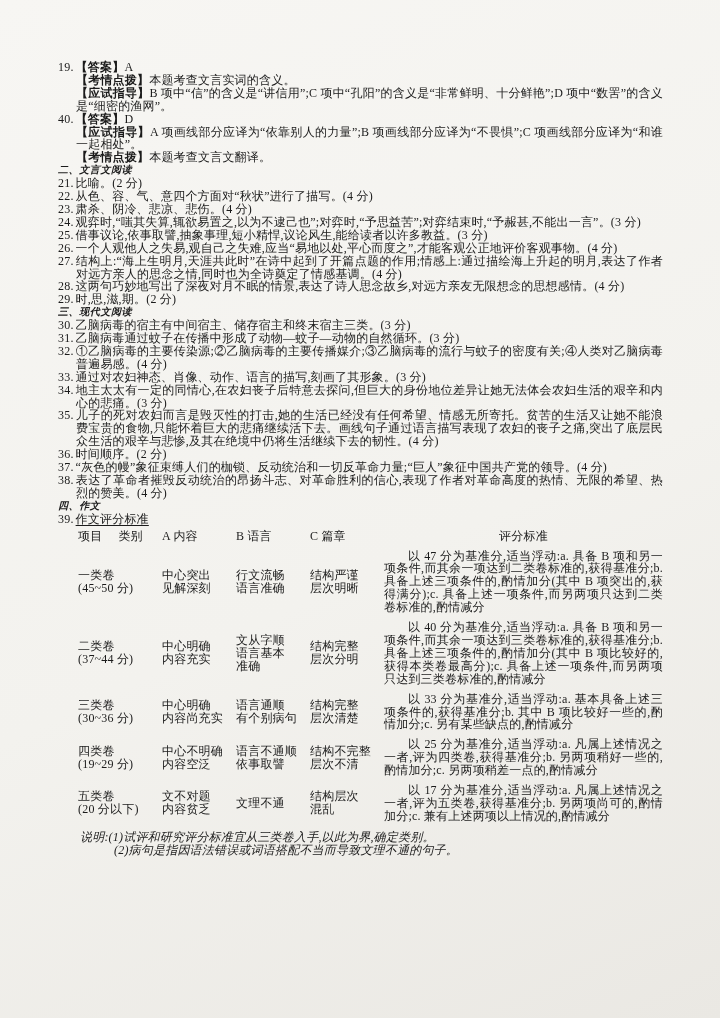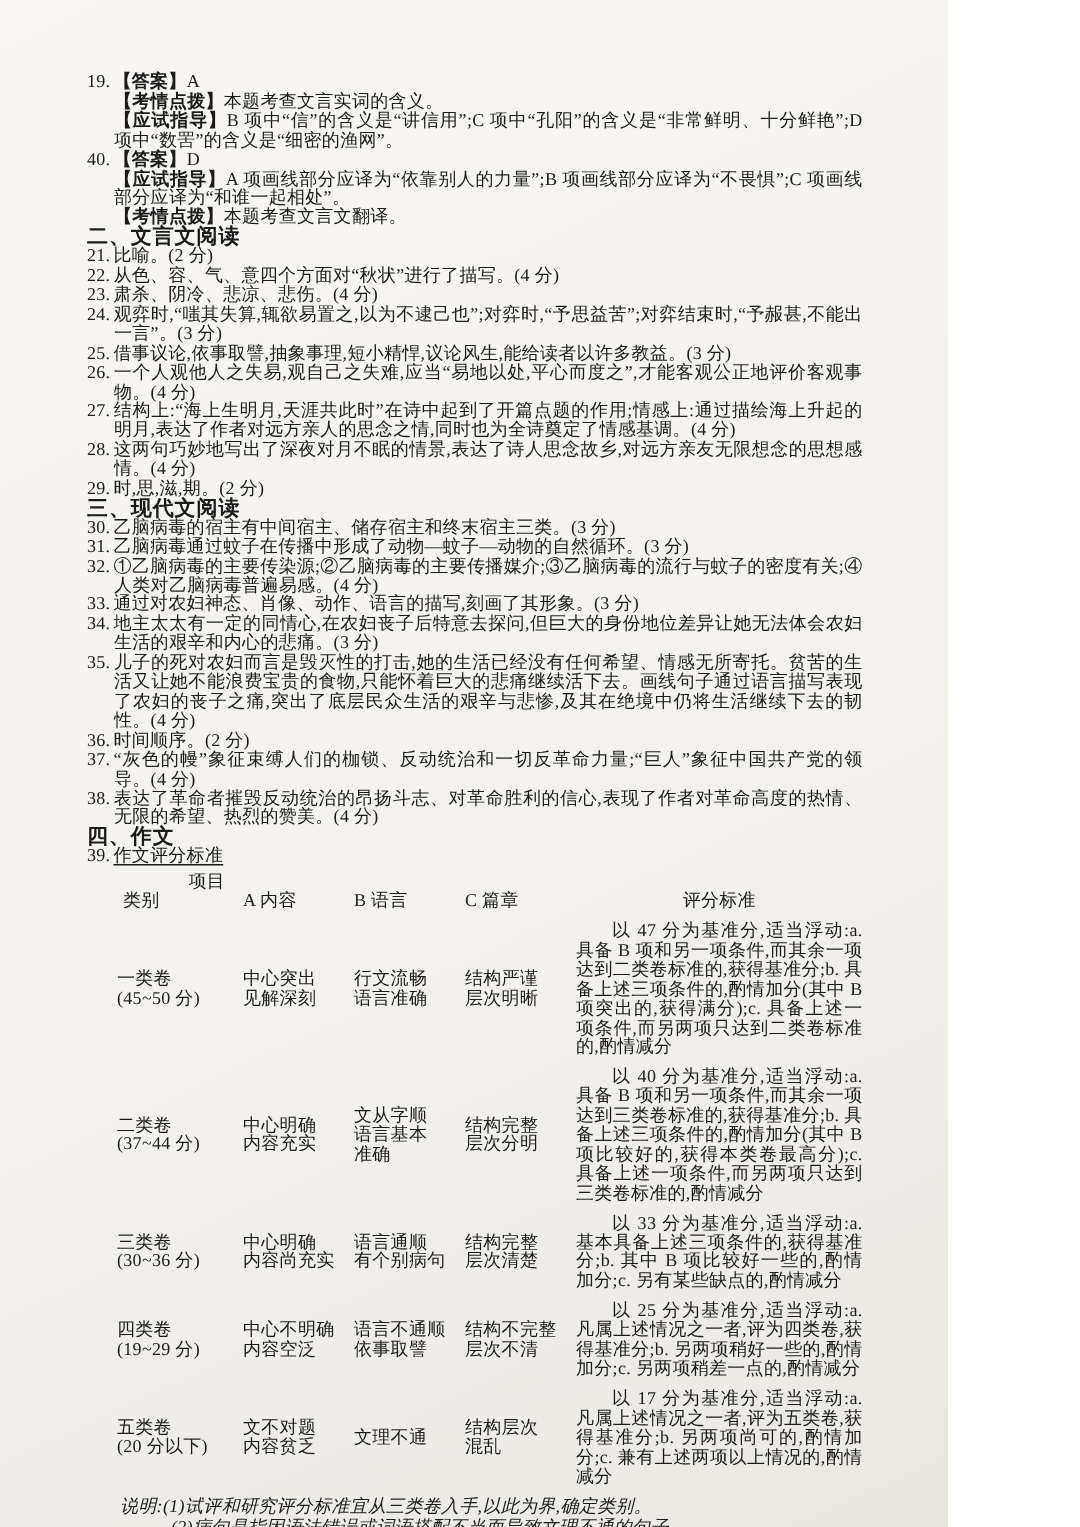--- a/index.html
+++ b/index.html
@@ -1,40 +1,40 @@
 <!DOCTYPE html>
 <html><head>
 <meta charset="utf-8">
 <style>
   html,body { margin:0; padding:0; }
   .page {
     position:relative;
-    width:632px; height:1018px;
+    width:720px; height:1018px;
     background:linear-gradient(155deg,#f7f6f3 0%,#f3f2ee 55%,#eae8e3 100%);
     color:#1b1b1b;
     font-family:"Liberation Serif","DejaVu Serif",serif;
     font-size:12px; line-height:12.9px;
     box-sizing:border-box;
-    padding:48px 57px 0 58px;
+    padding:61px 57px 0 58px;
     overflow:hidden;
     letter-spacing:0.2px;
   }
   .ln  { text-align:justify; }
   .item{ padding-left:18px; text-indent:-18px; }
   .sub { padding-left:18px; }
-  .sec { font-family:"Liberation Sans","DejaVu Sans",sans-serif; font-weight:700; font-size:14px; letter-spacing:0.6px; }
+  .sec { font-family:"Liberation Sans","DejaVu Sans",sans-serif; font-weight:700; font-size:10px; letter-spacing:0.6px;font-style:italic; }
   .num { padding-right:2px; }
   .lbl { font-family:"Liberation Sans","DejaVu Sans",sans-serif; font-weight:700; }
   .u   { text-decoration:underline; text-underline-offset:2px; }
 
   .table { margin-left:20px; margin-top:4px; }
   .trow  { display:grid; grid-template-columns:84px 74px 74px 74px 1fr; align-items:center; margin-top:7px; }
   .hrow  { margin-top:1px; align-items:end; }
   .c     { text-align:left; }
-  .corner{ display:flex; flex-direction:column; }
+  .corner{ display:flex; }
   .corner .t { align-self:flex-end; margin-right:12px; }
   .corner .b { align-self:flex-start; margin-left:4px; }
   .std   { text-align:justify; text-indent:2em; }
   .hstd  { text-align:center; text-indent:0; }
 
   .notes { margin-left:22px; margin-top:8px; font-style:italic; line-height:13.6px; }
   .note  { text-align:justify; }
   .rest  { padding-left:34px; }
   .note3 { padding-left:52px; text-indent:-18px; }
 </style>

